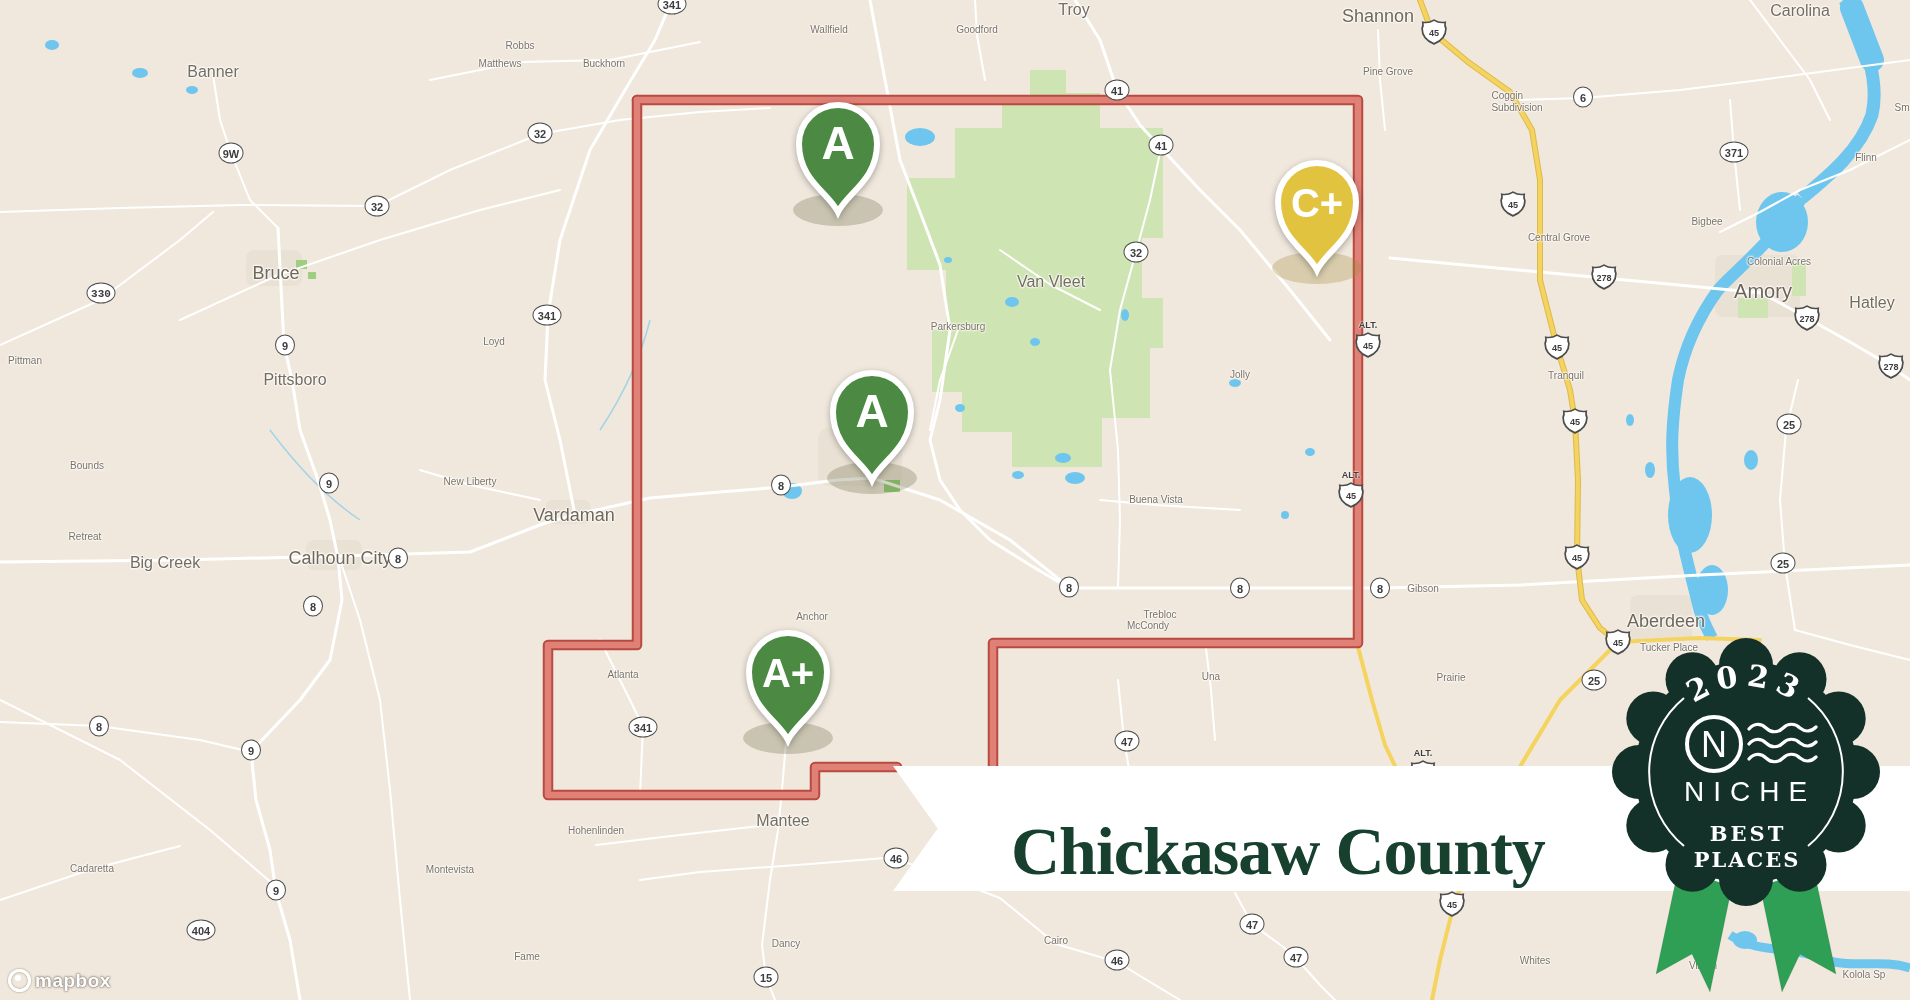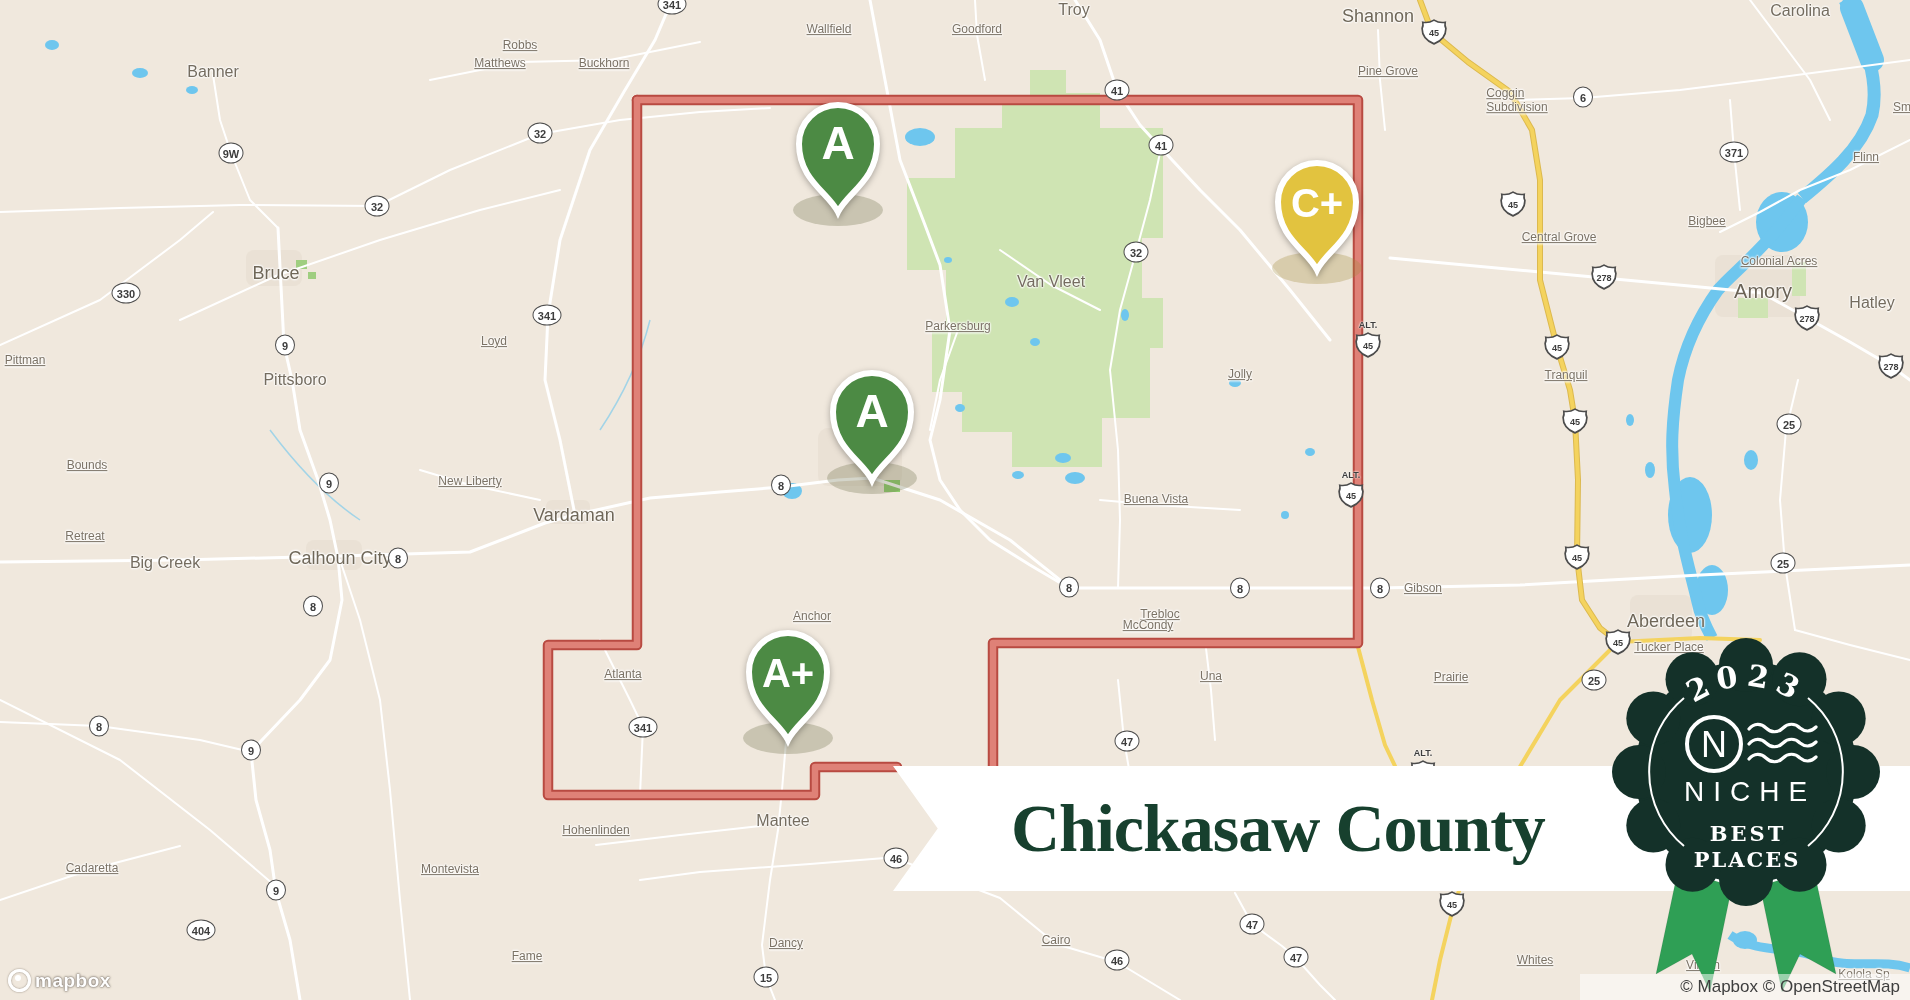--- a/index.html
+++ b/index.html
@@ -2,34 +2,34 @@
 <html><head>
 <meta charset="utf-8">
 <style>
   html,body{margin:0;padding:0;background:#ddd;}
   #stage{position:relative;width:1910px;height:1000px;overflow:hidden;
          background:#f0e8dd;font-family:"Liberation Sans",sans-serif;}
   #base{position:absolute;left:0;top:0;z-index:0;}
   .town{position:absolute;transform:translate(-50%,-50%);color:#7b7265;white-space:nowrap;
         text-align:left;line-height:1.15;z-index:2;
         text-shadow:0 0 2px #fff,0 0 2px #fff,0 1px 2px #fff,0 -1px 2px #fff;}
-  .town.s{font-size:12px;text-decoration:underline;}
+  .town.s{font-size:10px;}
   .town.m{font-size:16px;color:#746c5f;}
   .town.l{font-size:18px;color:#6f6758;}
   .town.x{font-size:20px;color:#6b6356;}
   .shc{position:absolute;transform:translate(-50%,-50%);background:#fff;border:1.6px solid #4c4c4c;
        border-radius:50%;display:flex;align-items:center;justify-content:center;
        font-size:11px;font-weight:bold;color:#3d3d3d;z-index:2;box-sizing:border-box;}
   .shus{position:absolute;transform:translate(-50%,-50%);z-index:2;text-align:center;line-height:0;}
   .shus .alt{font-size:9px;font-weight:bold;color:#3d3d3d;line-height:1;margin-bottom:1px;
              text-shadow:0 0 2px #fff,0 0 2px #fff;}
   .pin{position:absolute;z-index:3;}
   #banner{position:absolute;left:893px;top:766px;width:1017px;height:125px;background:#fff;
           clip-path:polygon(0 0,100% 0,100% 100%,0 100%,4.4% 50%);z-index:4;
-          display:flex;align-items:center;}
+          display:flex;align-items:flex-end;}
   #banner .title{margin-left:118px;font-family:"Liberation Serif",serif;font-weight:bold;
           font-size:68px;letter-spacing:-1px;color:#17402e;white-space:nowrap;}
   #badge{position:absolute;left:1598px;top:620px;z-index:5;}
   #attribution{position:absolute;right:0;bottom:0;height:26px;width:330px;z-index:6;
           background:rgba(255,255,255,0.52);display:flex;align-items:center;justify-content:flex-end;
           padding-right:10px;box-sizing:border-box;font-size:17px;color:#3e3e3e;}
   #attribution a{color:#3e3e3e;text-decoration:none;}
   #mapboxlogo{position:absolute;left:8px;bottom:8px;z-index:6;display:flex;align-items:center;gap:4px;}
   #mapboxlogo .ring{width:17px;height:17px;border:3px solid #fff;border-radius:50%;
           box-shadow:0 0 2px rgba(110,100,90,.8), inset 0 0 2px rgba(110,100,90,.8);position:relative;}
@@ -226,21 +226,21 @@
       <div class="town s" style="left: 1535px; top: 961px;">Whites</div>
       <div class="town s" style="left: 1703px; top: 966px;">Vinton</div>
       <div class="town s" style="left: 1864px; top: 975px;">Kolola Sp</div>
       <div class="town s" style="left: 1902px; top: 108px;">Sm</div>
       <div class="shc" style="width: 29px; height: 21px; left: 672px; top: 4px;">341</div>
       <div class="shc" style="width: 25px; height: 21px; left: 1117px; top: 90px;">41</div>
       <div class="shc" style="width: 25px; height: 21px; left: 1161px; top: 145px;">41</div>
       <div class="shc" style="width: 25px; height: 21px; left: 540px; top: 133px;">32</div>
       <div class="shc" style="width: 25px; height: 21px; left: 231px; top: 153px;">9W</div>
       <div class="shc" style="width: 25px; height: 21px; left: 377px; top: 206px;">32</div>
-      <div class="shc" style="width: 29px; height: 21px; left: 126px; top: 293px;">330</div>
+      <div class="shc" style="width: 29px; height: 21px; left: 101px; top: 293px; font-family: Liberation Mono, monospace;">330</div>
       <div class="shc" style="width: 20px; height: 21px; left: 285px; top: 345px;">9</div>
       <div class="shc" style="width: 29px; height: 21px; left: 547px; top: 315px;">341</div>
       <div class="shc" style="width: 25px; height: 21px; left: 1136px; top: 252px;">32</div>
       <div class="shc" style="width: 20px; height: 21px; left: 329px; top: 483px;">9</div>
       <div class="shc" style="width: 20px; height: 21px; left: 781px; top: 485px;">8</div>
       <div class="shc" style="width: 20px; height: 21px; left: 398px; top: 558px;">8</div>
       <div class="shc" style="width: 20px; height: 21px; left: 313px; top: 606px;">8</div>
       <div class="shc" style="width: 20px; height: 21px; left: 99px; top: 726px;">8</div>
       <div class="shc" style="width: 20px; height: 21px; left: 251px; top: 750px;">9</div>
       <div class="shc" style="width: 20px; height: 21px; left: 1069px; top: 587px;">8</div>
@@ -377,21 +377,18 @@
     <g fill="none" stroke="#ffffff" stroke-width="3.2" stroke-linecap="round">
       <path d="M151,109 c5,-6 12,-6 17,-1 c5,5 12,5 17,0 c5,-5 12,-5 17,0 c5,4 11,4 16,-1"></path>
       <path d="M151,124 c5,-6 12,-6 17,-1 c5,5 12,5 17,0 c5,-5 12,-5 17,0 c5,4 11,4 16,-1"></path>
       <path d="M151,139 c5,-6 12,-6 17,-1 c5,5 12,5 17,0 c5,-5 12,-5 17,0 c5,4 11,4 16,-1"></path>
     </g>
     <text x="152" y="181" text-anchor="middle" font-size="28" letter-spacing="9" fill="#ffffff" font-family="'Liberation Sans',sans-serif">NICHE</text>
     <text x="150" y="221" text-anchor="middle" font-size="21" letter-spacing="3" font-weight="bold" fill="#ffffff" font-family="'DejaVu Serif',serif">BEST</text>
     <text x="149" y="247" text-anchor="middle" font-size="21" letter-spacing="2" font-weight="bold" fill="#ffffff" font-family="'DejaVu Serif',serif">PLACES</text>
   </svg>
 
-  <div id="attribution">
-    <a href="#">© Mapbox © OpenStreetMap</a>
-  </div>
   <div id="mapboxlogo">
     <span class="ring"></span>
     <span class="word">mapbox</span>
   </div>
 
 </div>
 
 </body></html>

